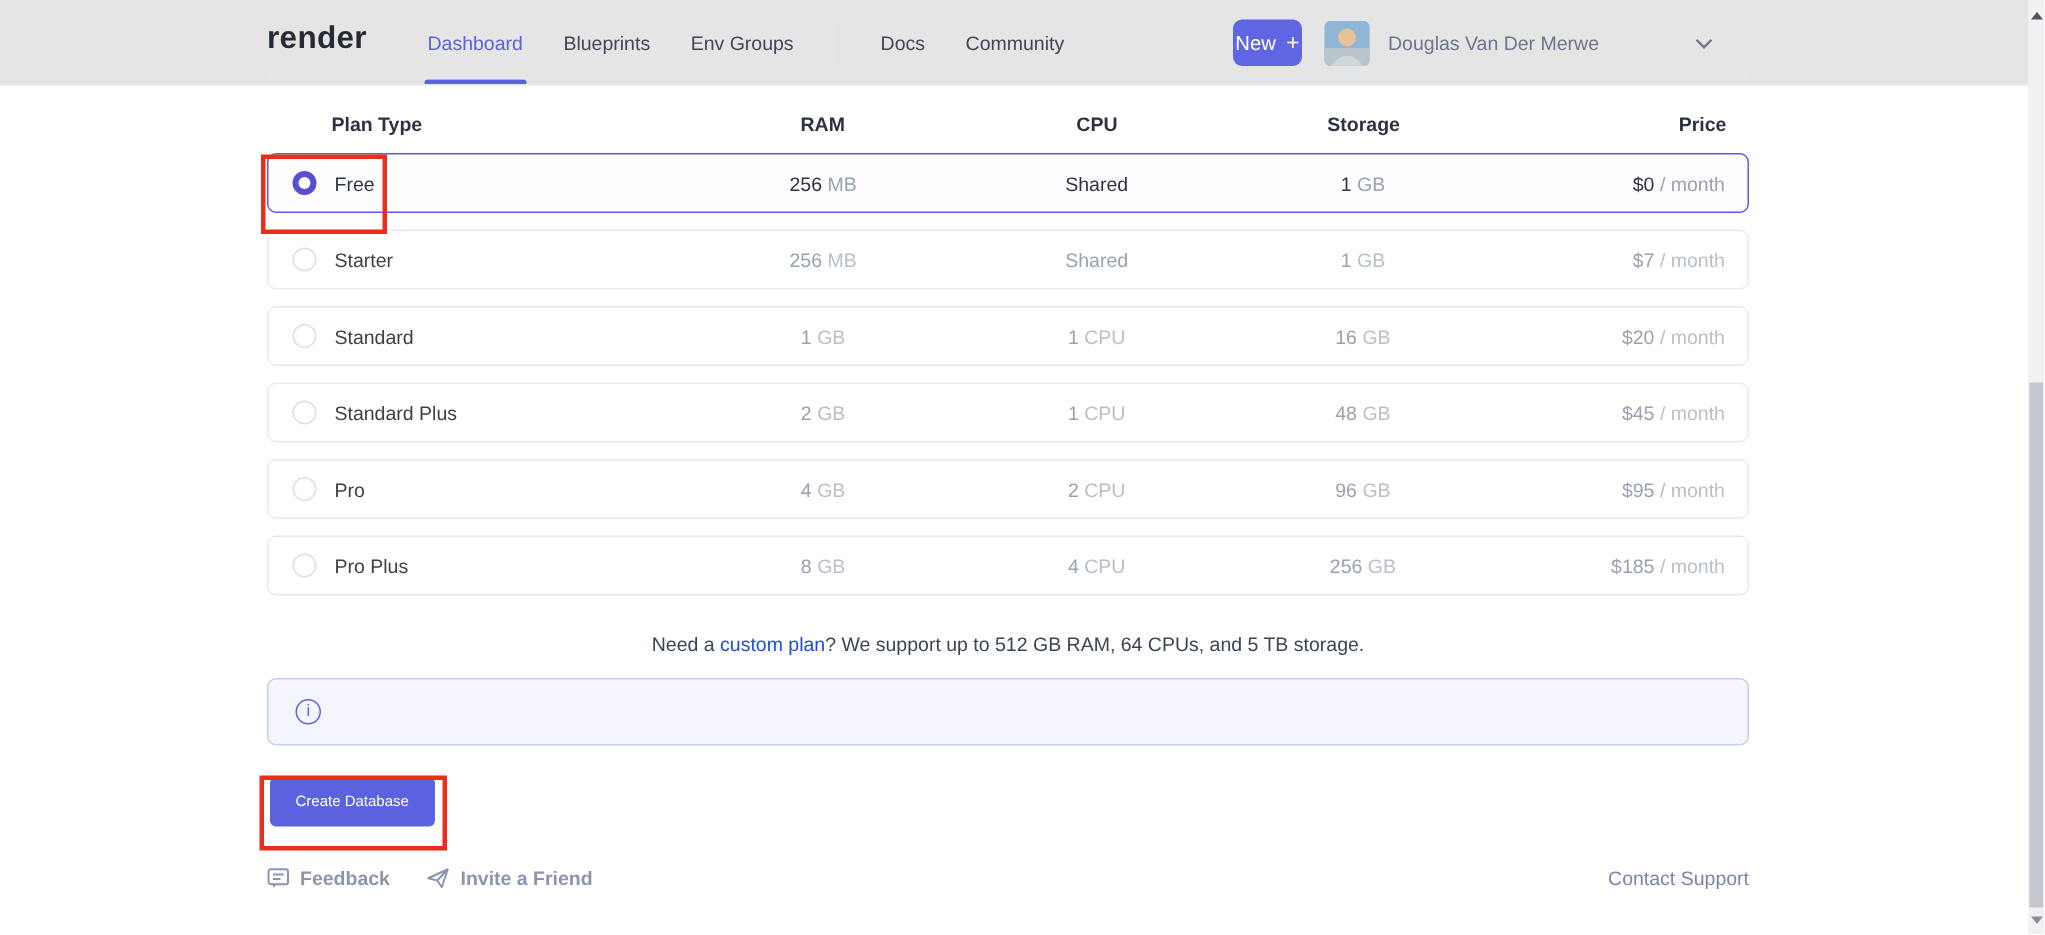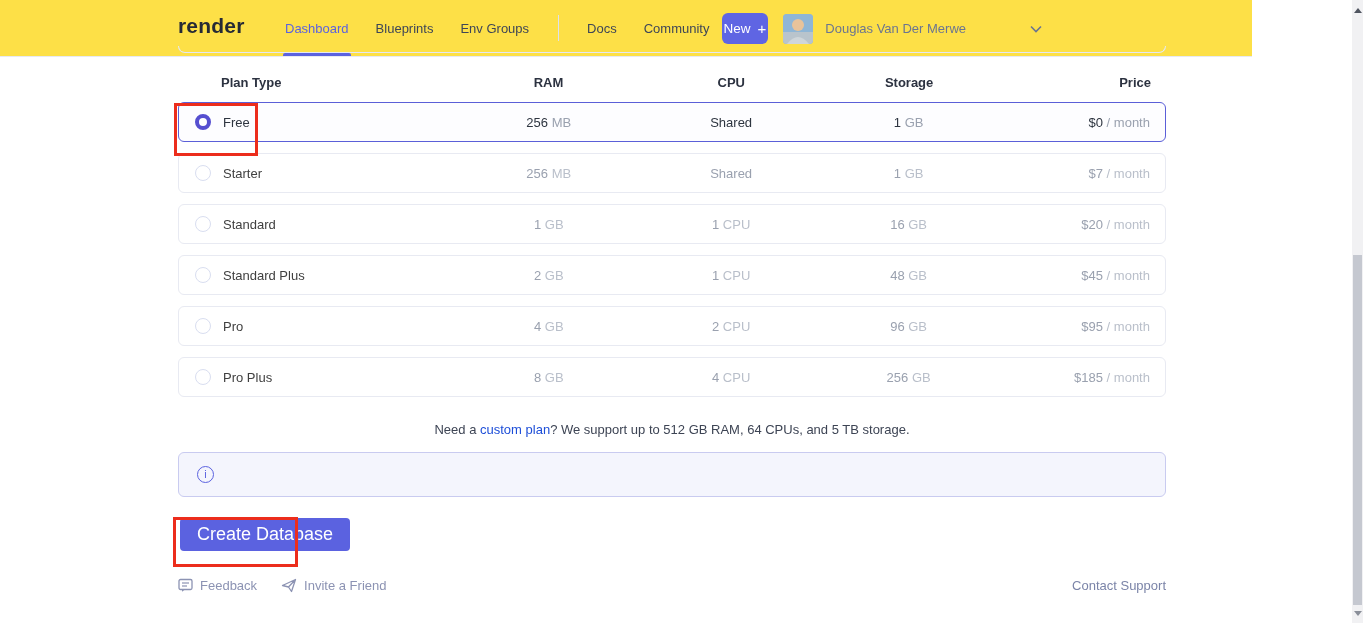--- a/index.html
+++ b/index.html
@@ -1,21 +1,21 @@
 <!DOCTYPE html>
 <html><head>
 <meta charset="utf-8">
 <style>
   * { margin:0; padding:0; box-sizing:border-box; }
   html,body { width:1363px; height:623px; overflow:hidden; background:#ffffff;
               font-family:"Liberation Sans", sans-serif; }
   body { position:relative; }
 
   
-  .navbar { position:absolute; top:0; left:0; width:1252px; height:57px; background:#fde047;
+  .navbar { position:absolute; top:0; left:0; width:1352px; height:57px; background:#e5e5e5;
             border-bottom:1px solid #e7eaf3; display:flex; align-items:center; }
   .logo { position:absolute; left:178px; top:14px; font-size:21px; font-weight:700;
           color:#262a35; letter-spacing:.2px; cursor:pointer; }
   .nav-links { position:absolute; left:285px; top:0; height:56px; display:flex; align-items:center;justify-content:space-between; }
   .nav-item { font-size:13px; color:#3e4657; text-decoration:none; margin-right:27px;
               position:relative; height:56px; display:flex; align-items:center; cursor:pointer; }
   .nav-item.active { color:#5b62e0; }
   .nav-item.active::after { content:""; position:absolute; left:-2px; right:-2px; bottom:0;
               height:3px; background:#5b62e0; border-radius:2px 2px 0 0; }
   .nav-divider { width:1px; height:26px; background:#dde1ec; margin:0 28px 0 2px; }
@@ -60,25 +60,25 @@
   .custom-plan a, .banner a { color:#1d4ed8; text-decoration:none; cursor:pointer; }
 
   .banner { margin-top:15px; height:45px; background:#f4f5fd; border:1px solid #c9cbf0;
             border-radius:6px; display:flex; align-items:center; padding:0 18px; gap:14px; }
   .info-icon { width:17px; height:17px; border-radius:50%; border:1.5px solid #5b62e0;
                color:#5b62e0; font-size:11px; line-height:14px; text-align:center;
                font-style:normal; flex:none; }
   .banner p { font-size:13px; color:#3d4454; }
 
   .btn-create { margin-top:21px; margin-left:2px; background:#5b62e0; color:#fff; border:none;
-                border-radius:4px; height:33px; padding:0 17px; font-size:18px;
+                border-radius:4px; height:33px; padding:0 17px; font-size:10px;
                 font-family:inherit; cursor:pointer; }
 
   .page-footer { margin-top:27px; display:flex; align-items:center; font-size:13px; color:#8c93b3; }
-  .foot-link { display:flex; align-items:center; gap:7px; margin-right:24px; cursor:pointer; }
+  .foot-link { display:flex; align-items:center; gap:7px; margin-right:24px; cursor:pointer;font-weight:bold; }
   .foot-link svg { display:block; }
   .contact { margin-left:auto; color:#7b84a8; cursor:pointer; }
 
   
   .anno { position:absolute; border:3px solid #ec2d1c; background:transparent; z-index:50; }
   .anno-free   { left:174px; top:103px; width:84px;  height:53px; }
   .anno-create { left:173px; top:517px; width:125px; height:50px; }
 
   
   .scrollbar { position:absolute; top:0; right:0; width:11px; height:623px; background:#f1f1f3; }

